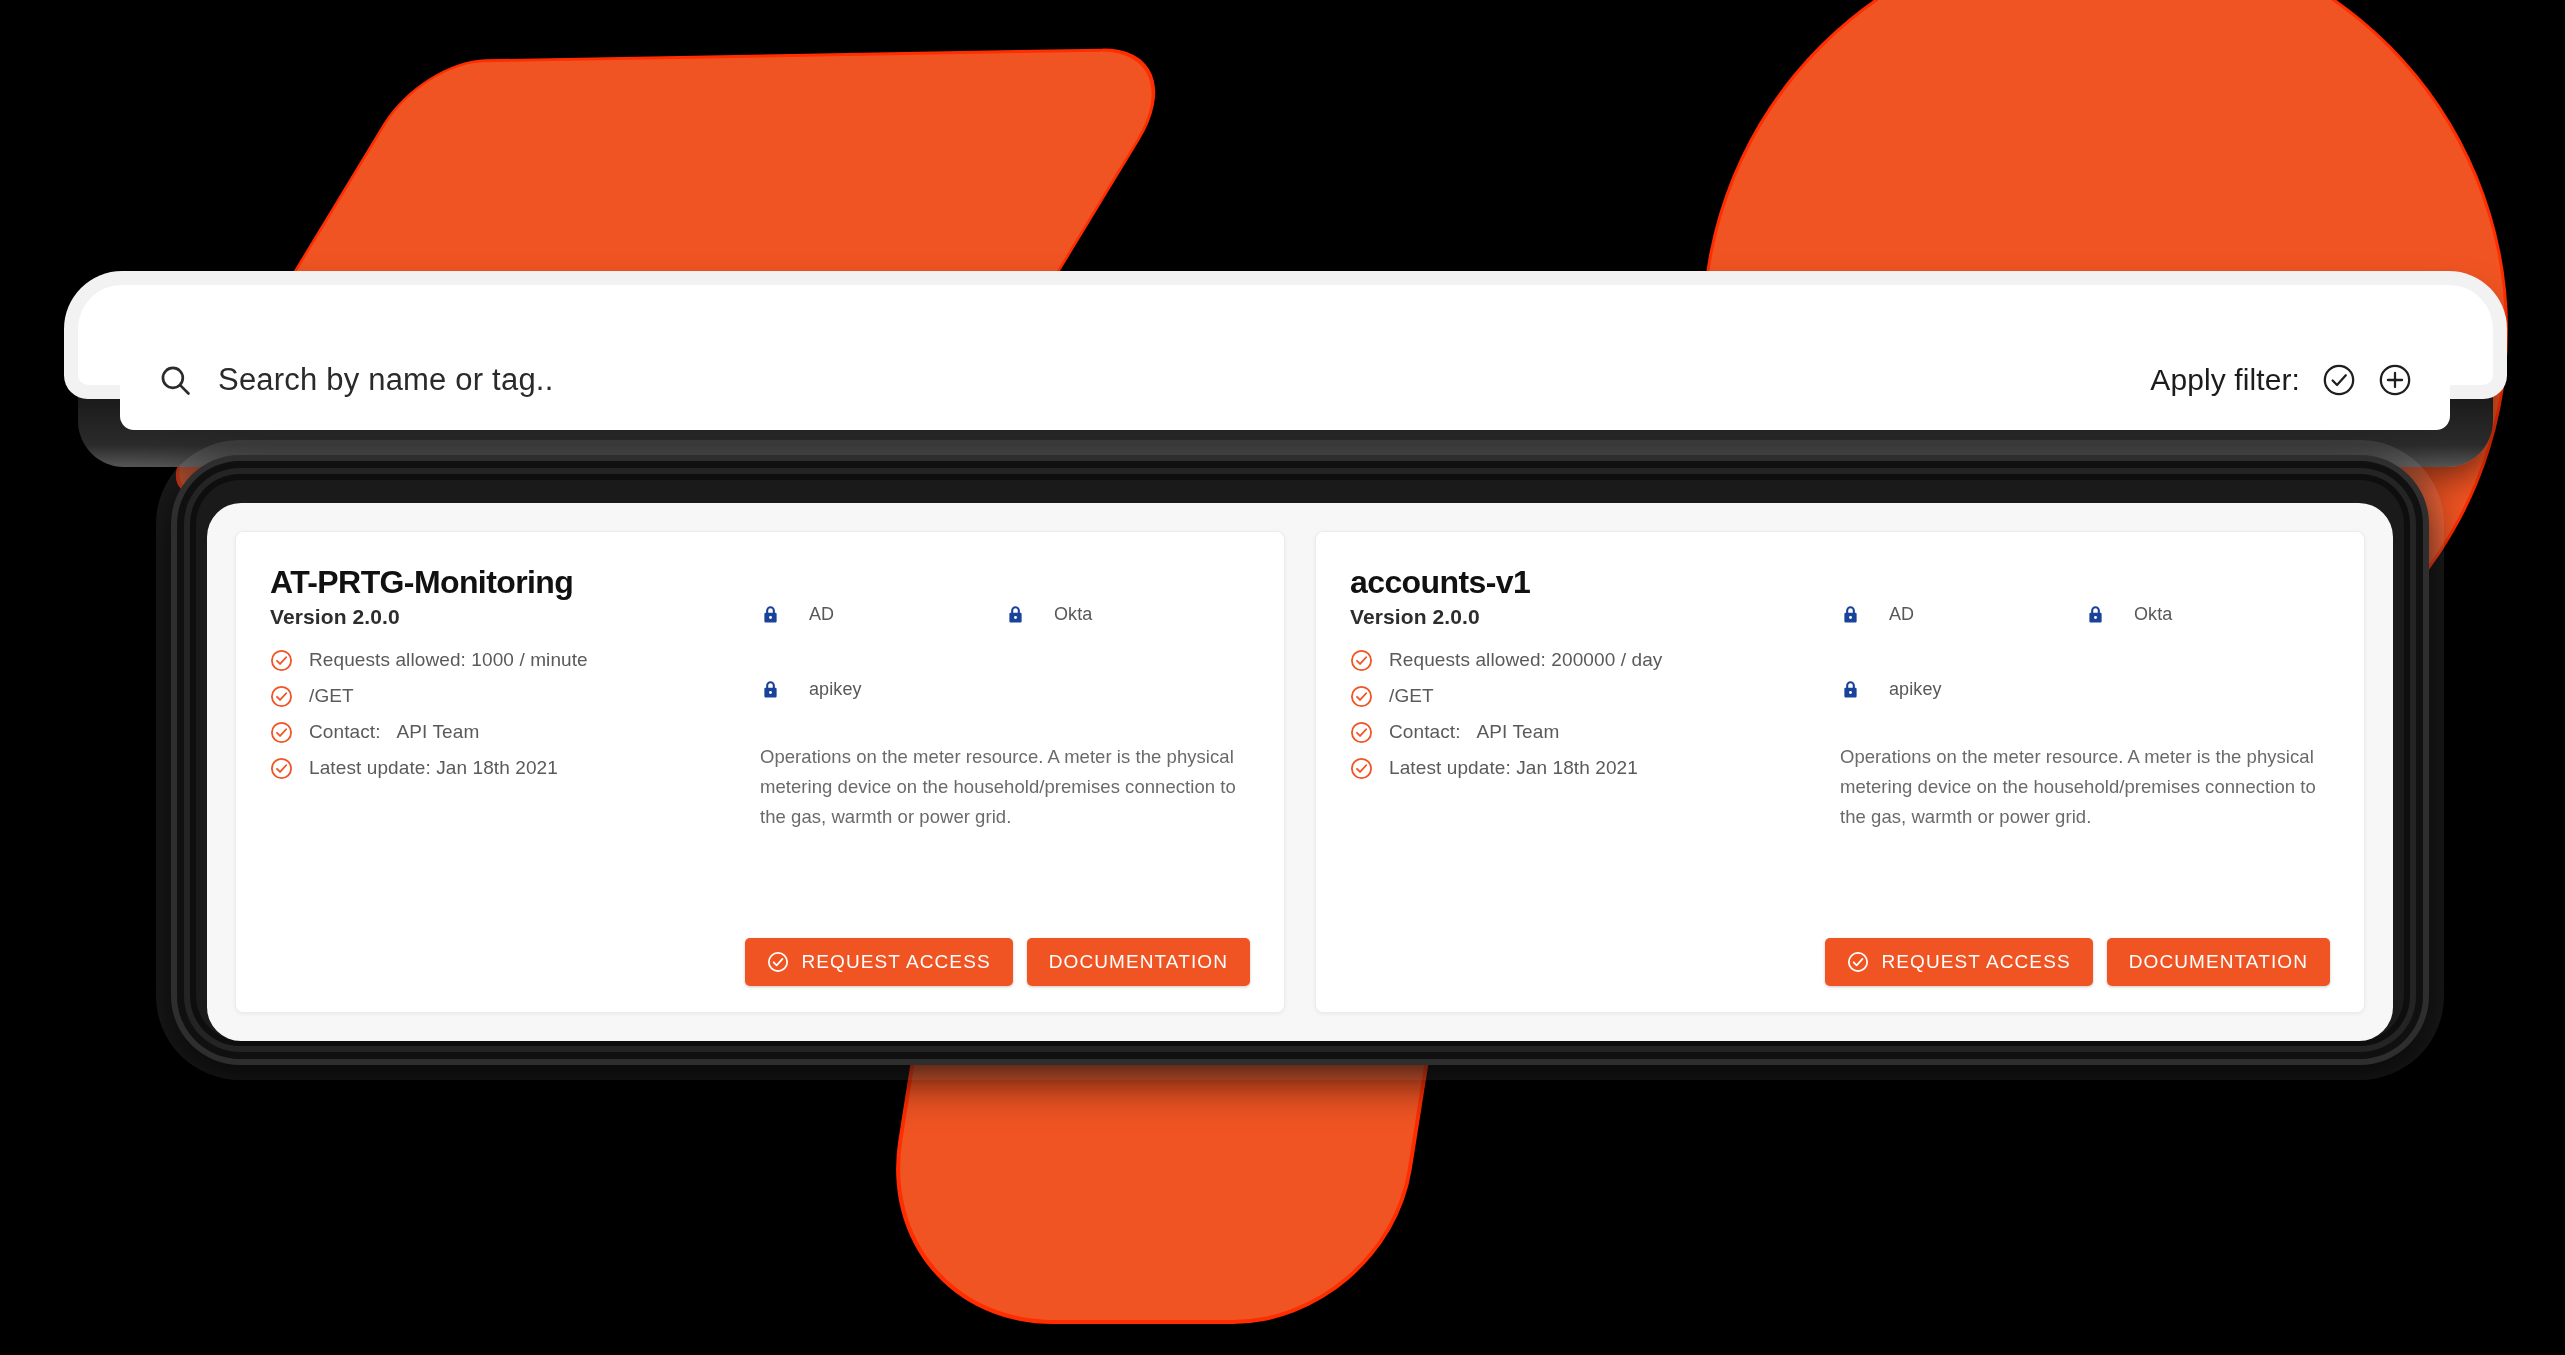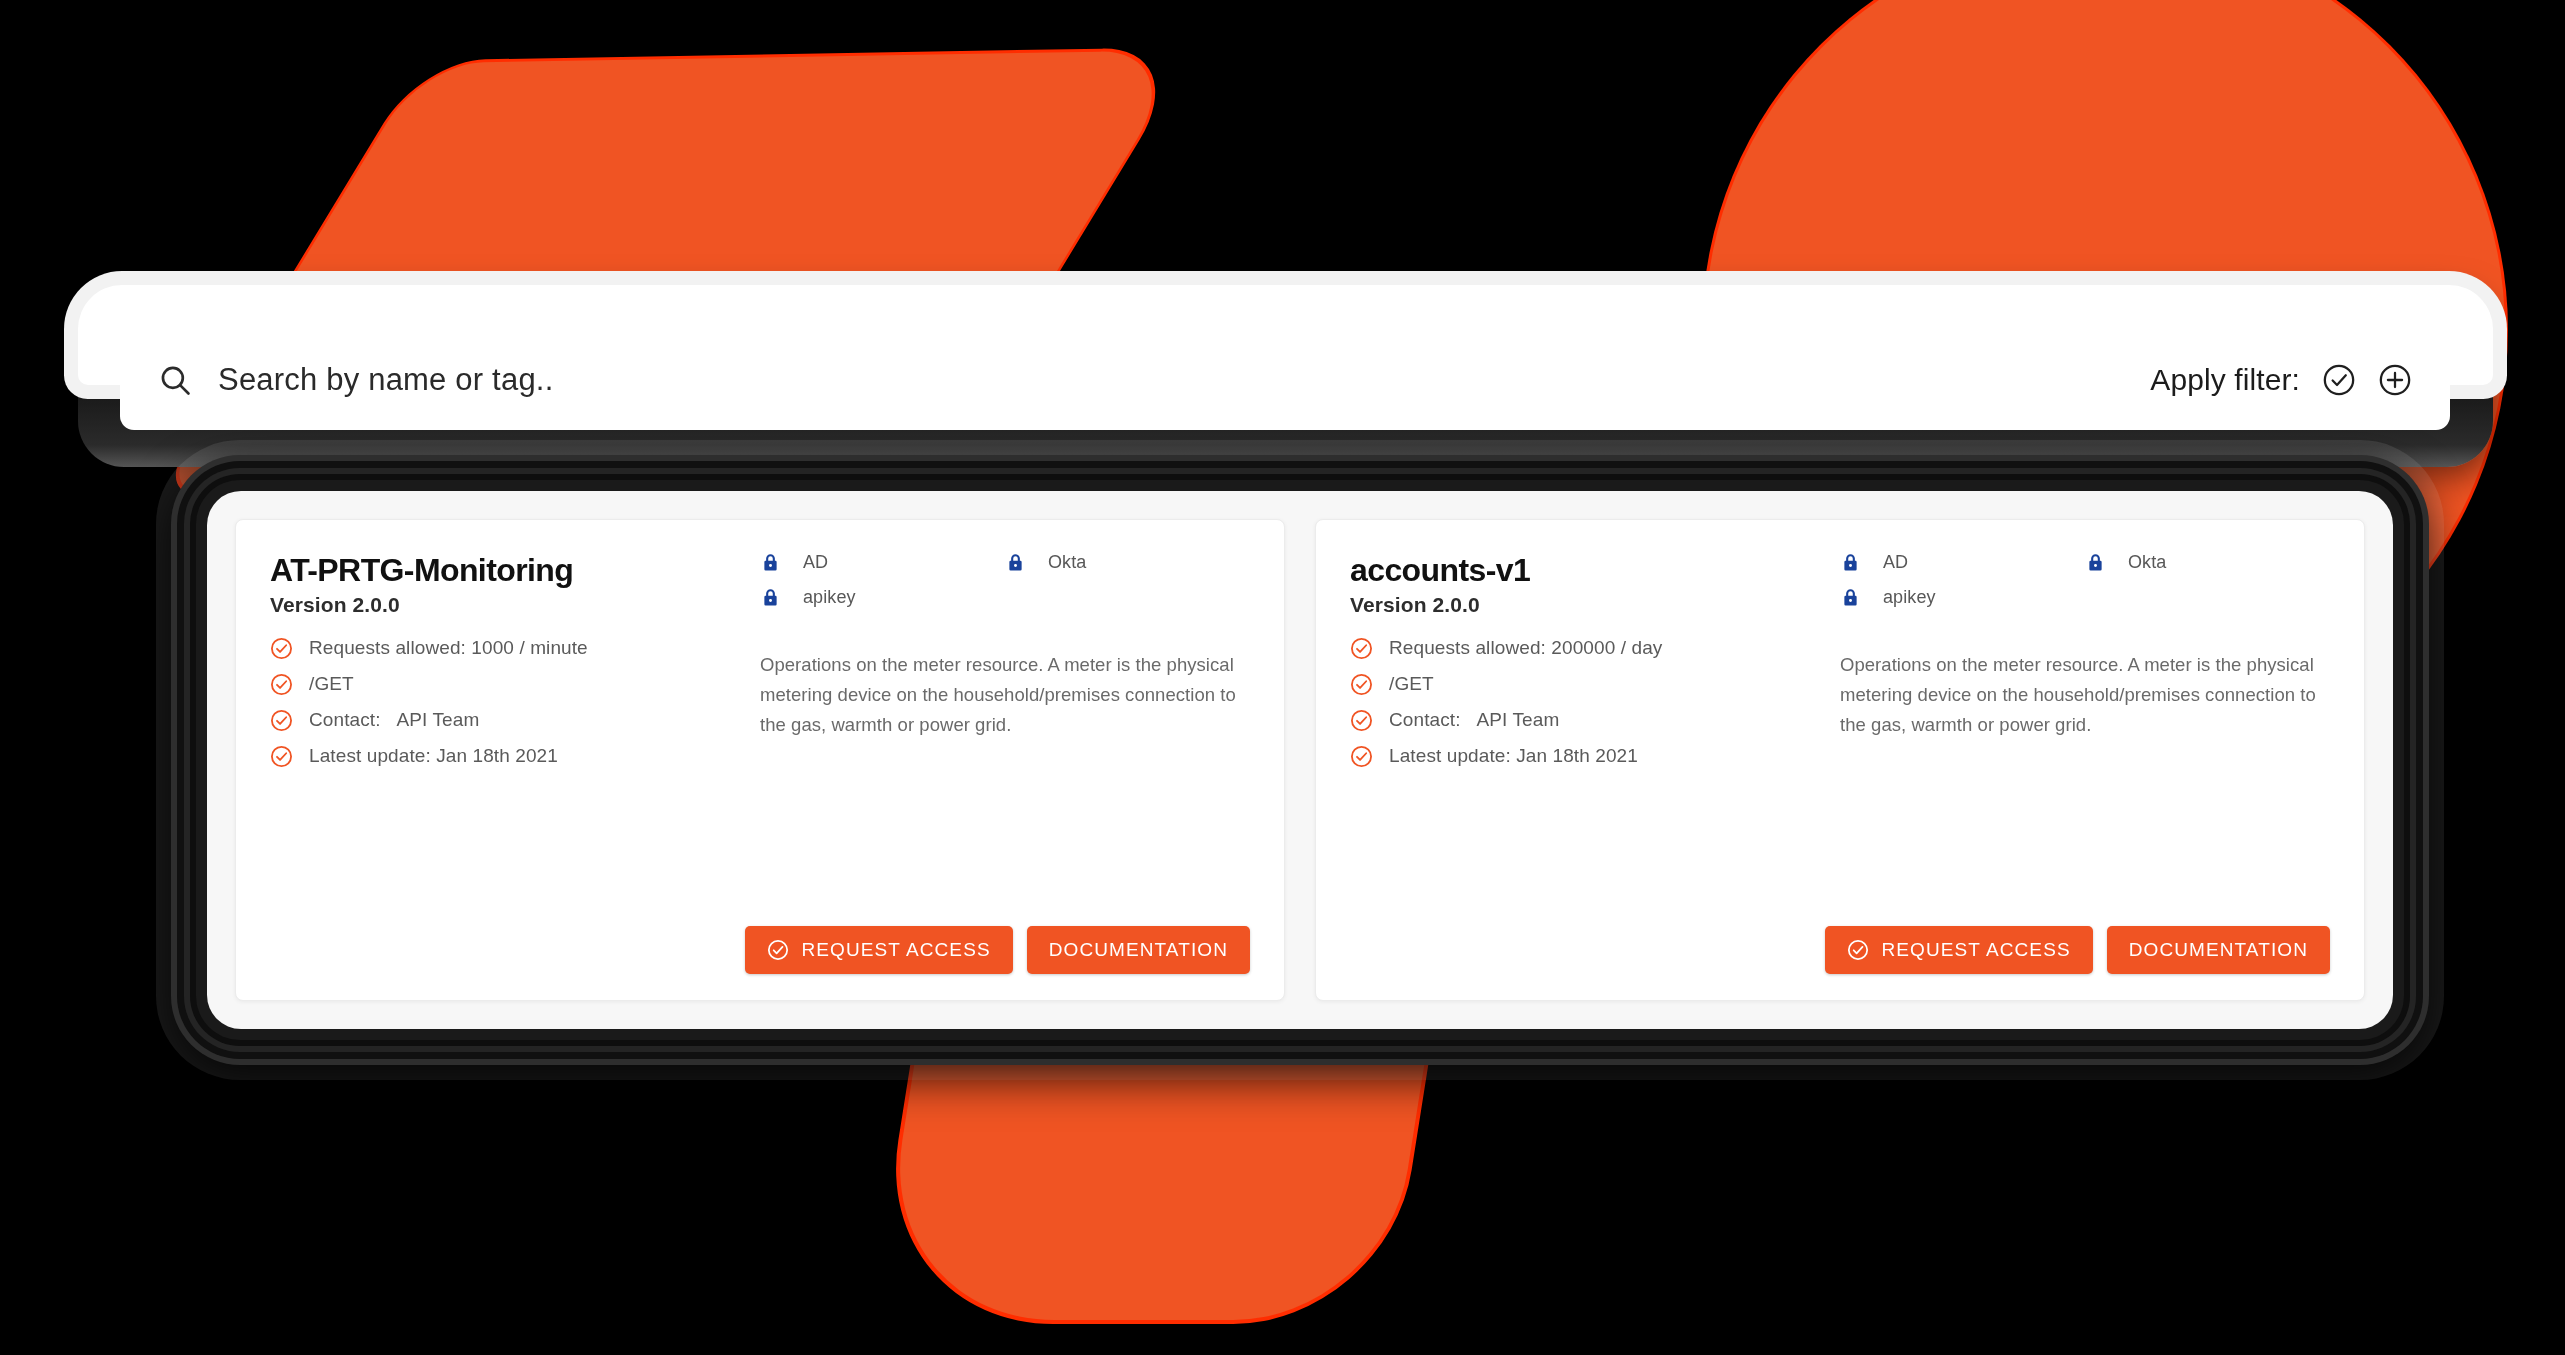--- a/index.html
+++ b/index.html
@@ -143,21 +143,21 @@
       0 0 0 6px #0e0e0e,
       0 0 0 12px #242424,
       0 0 0 19px #101010,
       0 0 0 25px #2e2e2e,
       0 14px 44px 26px rgba(0,0,0,0.75),
       0 0 0 40px rgba(255,255,255,0.10);
   }
   .panel {
     position: absolute;
     left: 207px;
-    top: 491px;
+    top: 503px;
     width: 2186px;
     height: 538px;
     background: #f7f7f7;
     border-radius: 34px;
     padding: 28px;
     box-sizing: border-box;
     display: flex;
     gap: 30px;
     z-index: 5;
   }
@@ -237,23 +237,24 @@
   
   .auth-grid {
     display: flex;
     flex-wrap: wrap;
     margin-bottom: 26px;
   }
   .auth-item {
     width: 50%;
     display: flex;
     align-items: flex-start;
-    gap: 22px;
+    gap: 28px;
     margin-bottom: 14px;
     box-sizing: border-box;
+    margin-top: 40px;
   }
   .lock-icon {
     width: 21px;
     height: 21px;
     flex: 0 0 21px;
     color: #19429b;
   }
   .auth-label {
     font-size: 18px;
     color: #585858;

